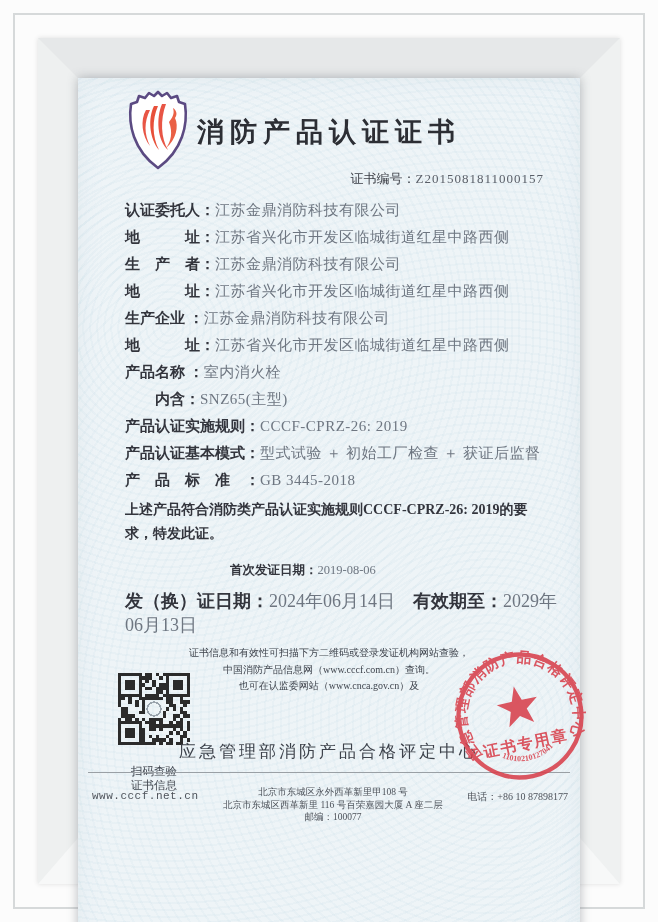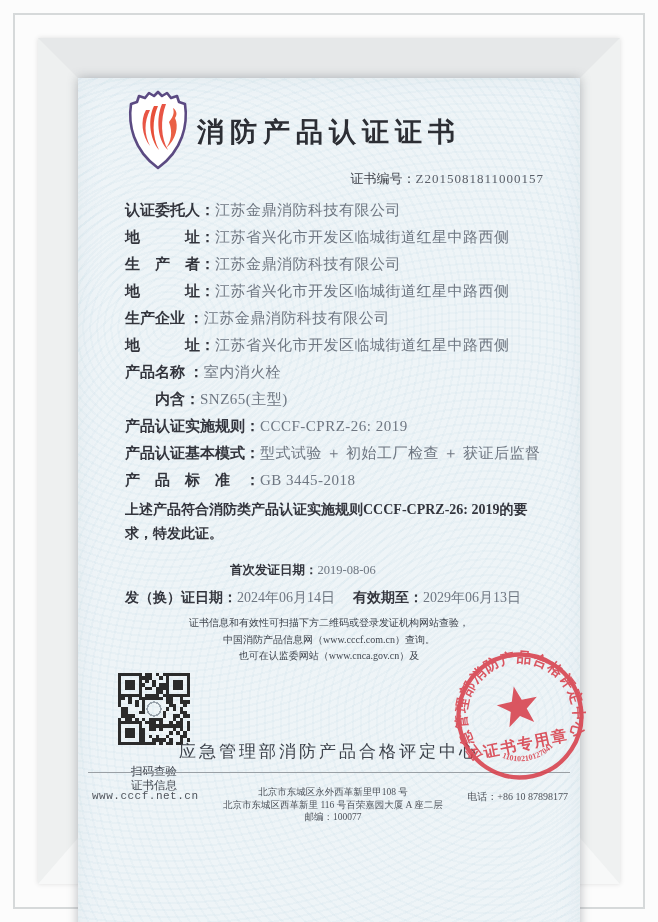--- a/index.html
+++ b/index.html
@@ -22,21 +22,21 @@
          letter-spacing:6px;color:#2c2e34;}
   .cert-no{margin-top:20px;padding-right:36px;text-align:right;font-size:13px;color:#3a3d45;}
   .cert-no .num{color:#595e67;letter-spacing:1px;font-family:"Liberation Serif",serif;}
   .fields{margin:14px 36px 0 47px;}
   .frow{display:flex;font-size:15px;line-height:17px;margin-bottom:9px;white-space:pre-wrap;margin-top:10px;}
   .frow .lbl{font-weight:bold;color:#33353d;flex:0 0 auto;}
   .frow .val{color:#6e7681;letter-spacing:.5px;}
   .statement{margin:4px 40px 0 47px;font-size:14px;font-weight:bold;line-height:24px;color:#33353d;}
   .first-issue{margin:16px 0 0 152px;font-size:12.5px;font-weight:bold;}
   .first-issue .val{font-weight:normal;color:#6e7681;}
-  .issue-row{margin:10px 8px 0 47px;font-size:14px;font-weight:bold;}
+  .issue-row{margin:10px 8px 0 47px;font-size:18px;font-weight:bold;}
   .issue-row .val{font-weight:normal;color:#6e7681;}
   .issue-row .gap{display:inline-block;width:18px;}
   .verify-note{margin-top:8px;text-align:center;font-size:10px;line-height:16.5px;color:#3f444d;}
   .qr-block{position:absolute;left:34px;top:595px;width:84px;text-align:center;}
   .qr-block svg{width:72px;height:72px;display:block;margin:0 auto;}
   .qr-cap{font-size:11.5px;line-height:14px;color:#3f444d;margin-top:19px;}
   .org-name{position:absolute;left:0;right:0;top:662px;text-align:center;font-size:17px;
             letter-spacing:3px;color:#3d424b;font-weight:500;}
   .stamp{position:absolute;left:372px;top:568px;width:140px;height:140px;z-index:5;opacity:.88;}
   .footer{position:absolute;left:10px;right:10px;top:694px;border-top:1px solid #9aa0a5;

